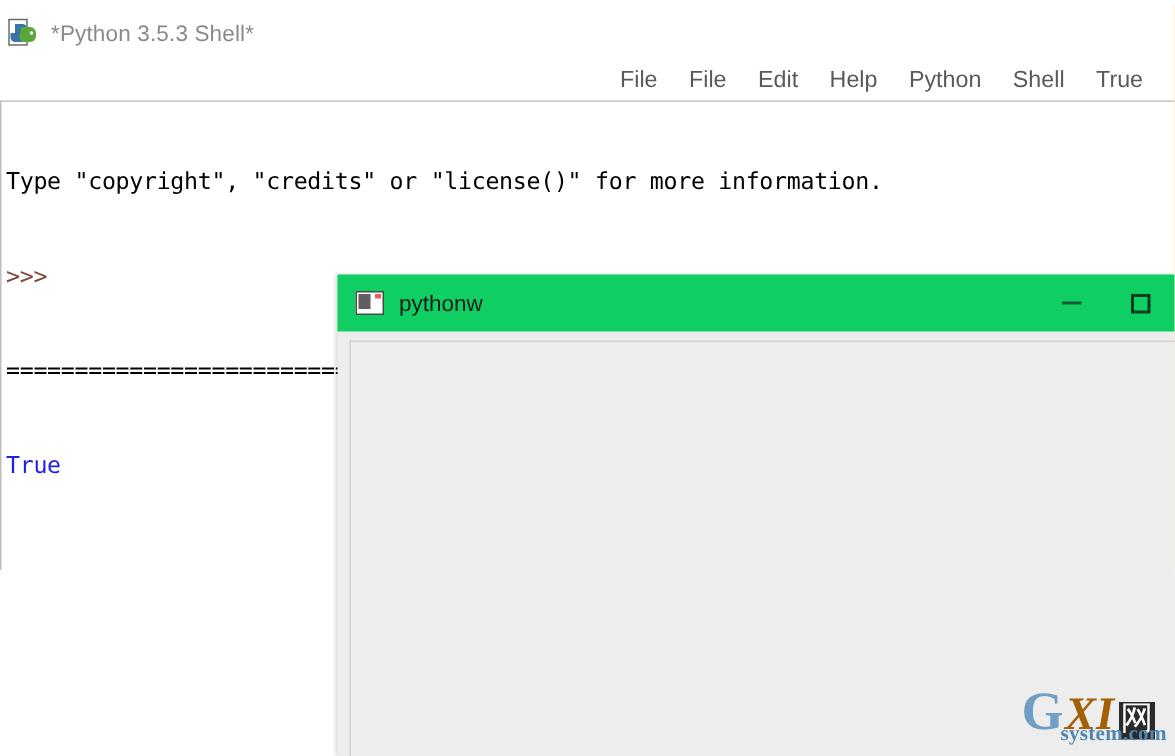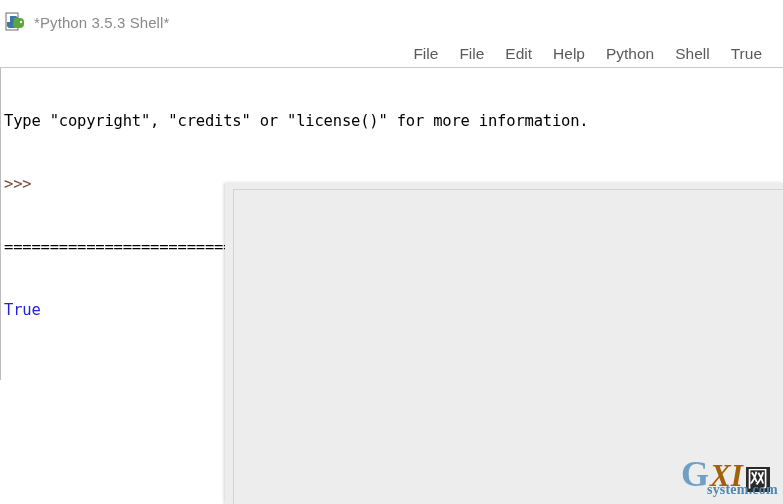--- a/index.html
+++ b/index.html
@@ -261,20 +261,33 @@
     <div id="shell-text">
       <div class="shell-line">Type "copyright", "credits" or "license()" for more information.</div>
       <div class="shell-line tok-prompt">&gt;&gt;&gt; </div>
       <div class="shell-line tok-restart">=========================== RESTART: D:\qt09_db02.py ===========================</div>
       <div class="shell-line tok-true">True</div>
     </div>
   </div>
 </div>
 
 <div id="pythonw-window">
+  <div id="pythonw-titlebar">
+    <span id="pythonw-icon"></span>
+    <span id="pythonw-title-text">pythonw</span>
+
+    <div id="pythonw-controls">
+      <div class="win-ctrl">
+        <span class="ctrl-min-glyph"></span>
+      </div>
+      <div class="win-ctrl">
+        <span class="ctrl-max-glyph"></span>
+      </div>
+    </div>
+  </div>
 
   <div id="pythonw-body"></div>
 </div>
 
 <div id="watermark">
   <div id="wm-row">
     <span id="wm-g">G</span>
     <span id="wm-xi">XI</span>
     <span id="wm-cjk">网</span>
   </div>

